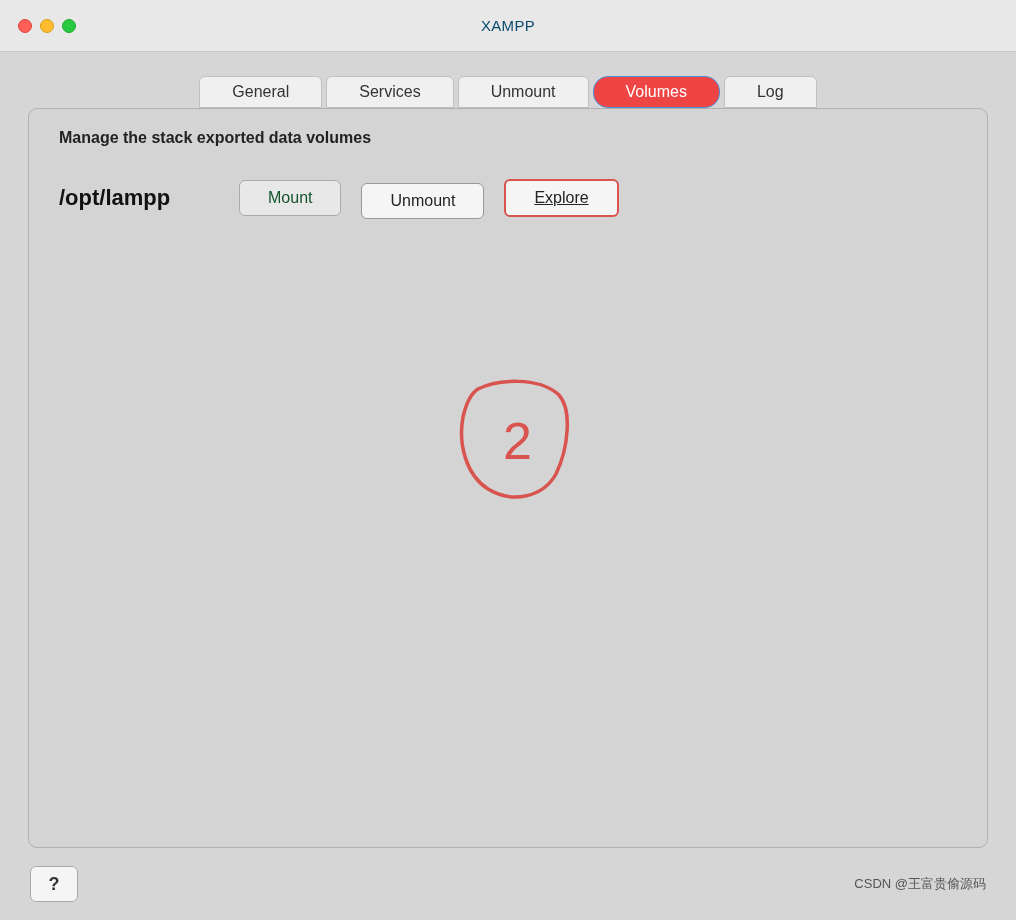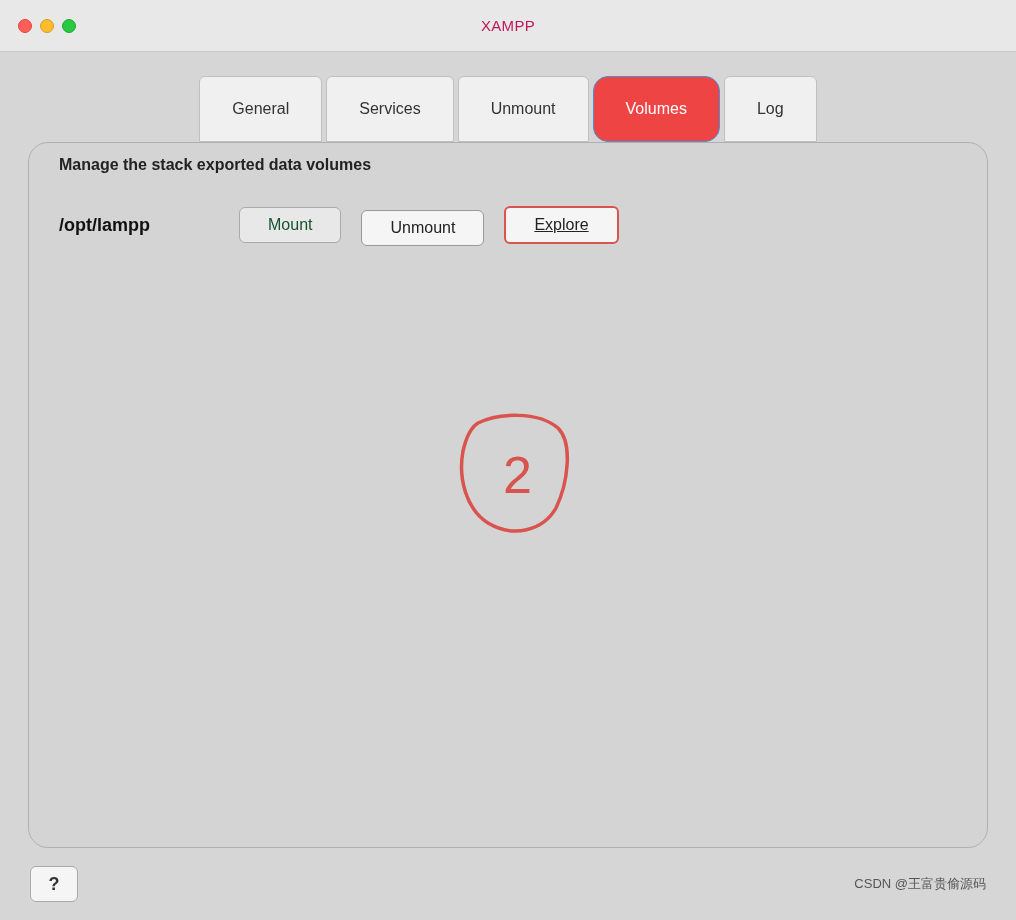--- a/index.html
+++ b/index.html
@@ -48,21 +48,21 @@
       cursor: pointer;
     }
 
     .btn-close { background: #ff5f57; border: 1px solid #e0443e; }
     .btn-min   { background: #febc2e; border: 1px solid #d4a017; }
     .btn-max   { background: #28c840; border: 1px solid #1dab2e; }
 
     .title-text {
       font-size: 15px;
       font-weight: 500;
-      color: #be185d;
+      color: #0c4a6e;
       letter-spacing: 0.02em;
     }
 
     
     .main-area {
       width: 960px;
       margin-top: 24px;
       flex: 1;
       display: flex;
       flex-direction: column;
@@ -70,21 +70,21 @@
 
     
     .tab-bar {
       display: flex;
       justify-content: center;
       gap: 0;
       margin-bottom: 0;
     }
 
     .tab {
-      padding: 23px 32px;
+      padding: 6px 32px;
       font-size: 16px;
       font-weight: 400;
       color: #333;
       background: #f0f0f0;
       border: 1px solid #c0c0c0;
       cursor: pointer;
       border-radius: 6px 6px 0 0;
       margin: 0 2px;
       user-select: none;
     }
@@ -93,42 +93,42 @@
       background: #ef4444;
       color: #fff;
       border-color: #4a90d9;
       border-radius: 15px;
     }
 
     
     .content-panel {
       background: #d4d4d4;
       border: 1px solid #b0b0b0;
-      border-radius: 20px;
-      padding: 13px 30px;
+      border-radius: 9px;
+      padding: 20px 30px;
       flex: 1;
       position: relative;
     }
 
     .panel-description {
       font-size: 16px;
       font-weight: 600;
       color: #222;
       margin-bottom: 30px;
     }
 
     
     .volume-row {
       display: flex;
       align-items: center;
       gap: 20px;
     }
 
     .volume-path {
-      font-size: 18px;
+      font-size: 22px;
       font-weight: 700;
       color: #111;
       min-width: 160px;
     }
 
     .vol-btn {
       padding: 8px 28px;
       font-size: 16px;
       border-radius: 6px;
       border: 1px solid #aaa;

